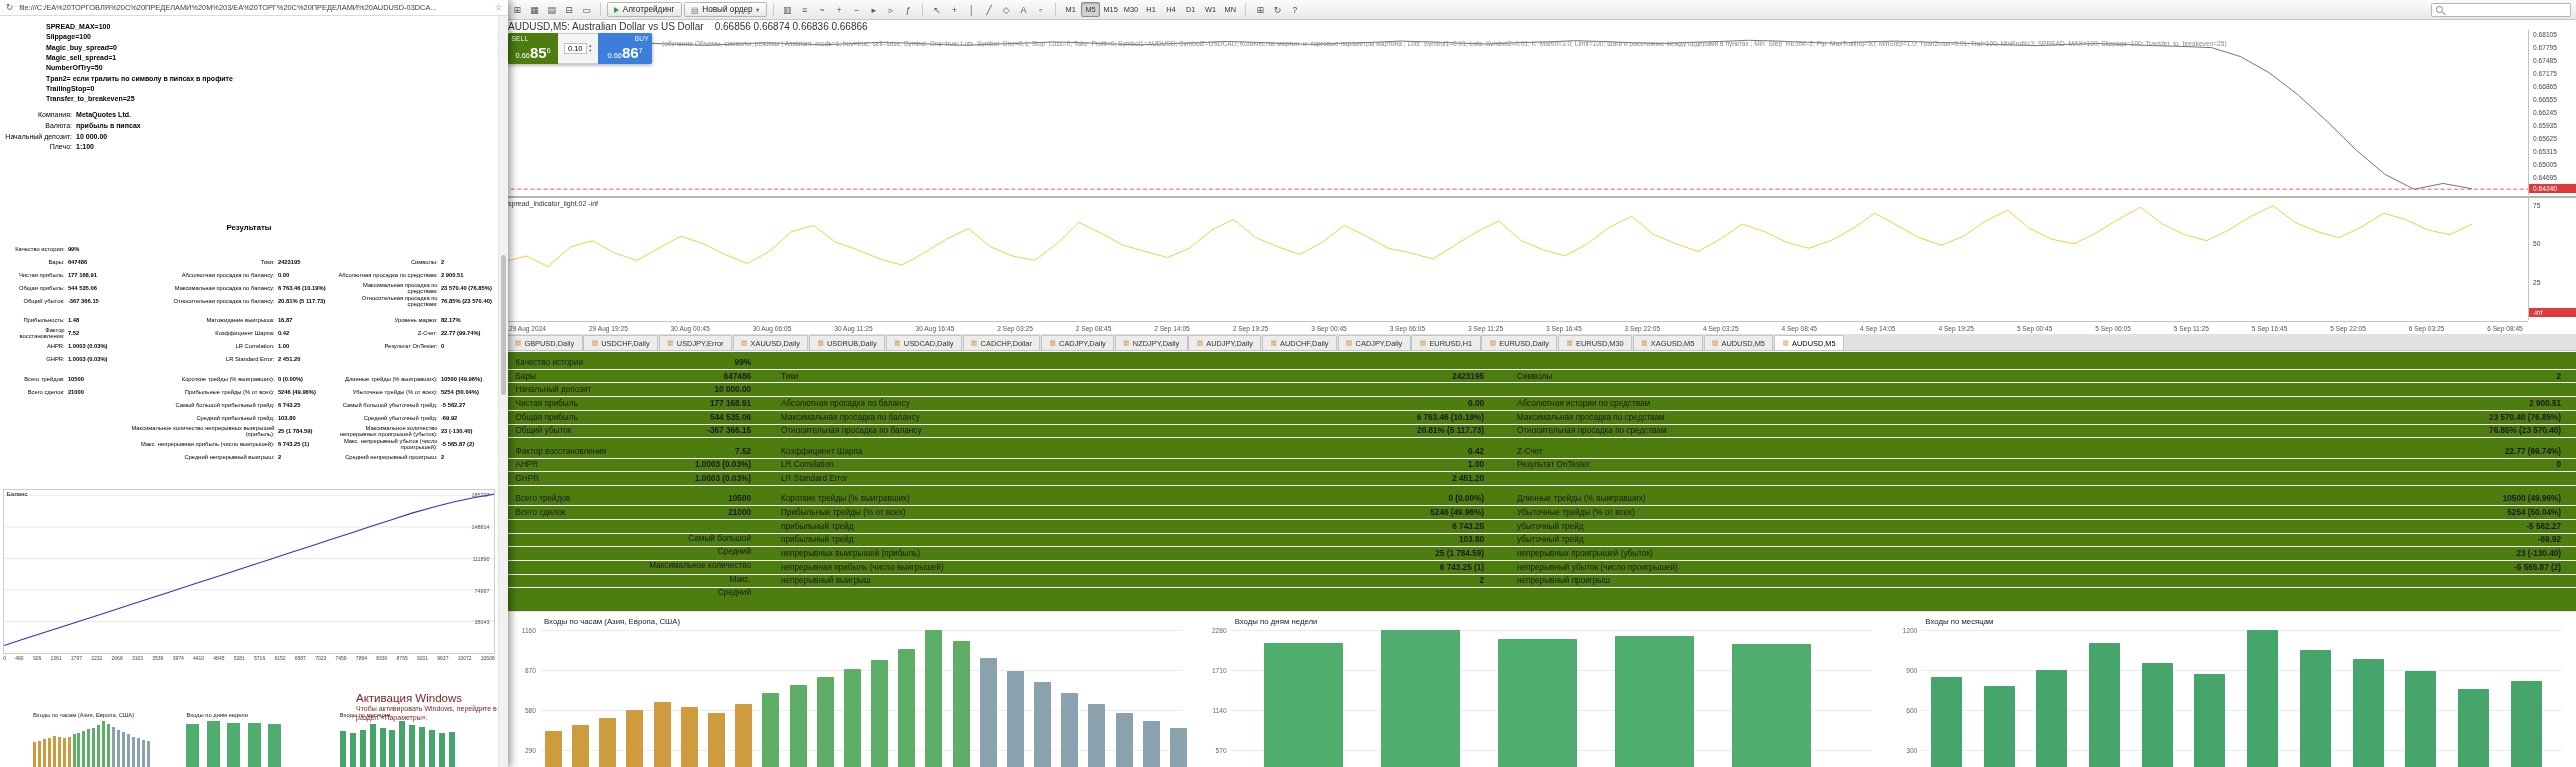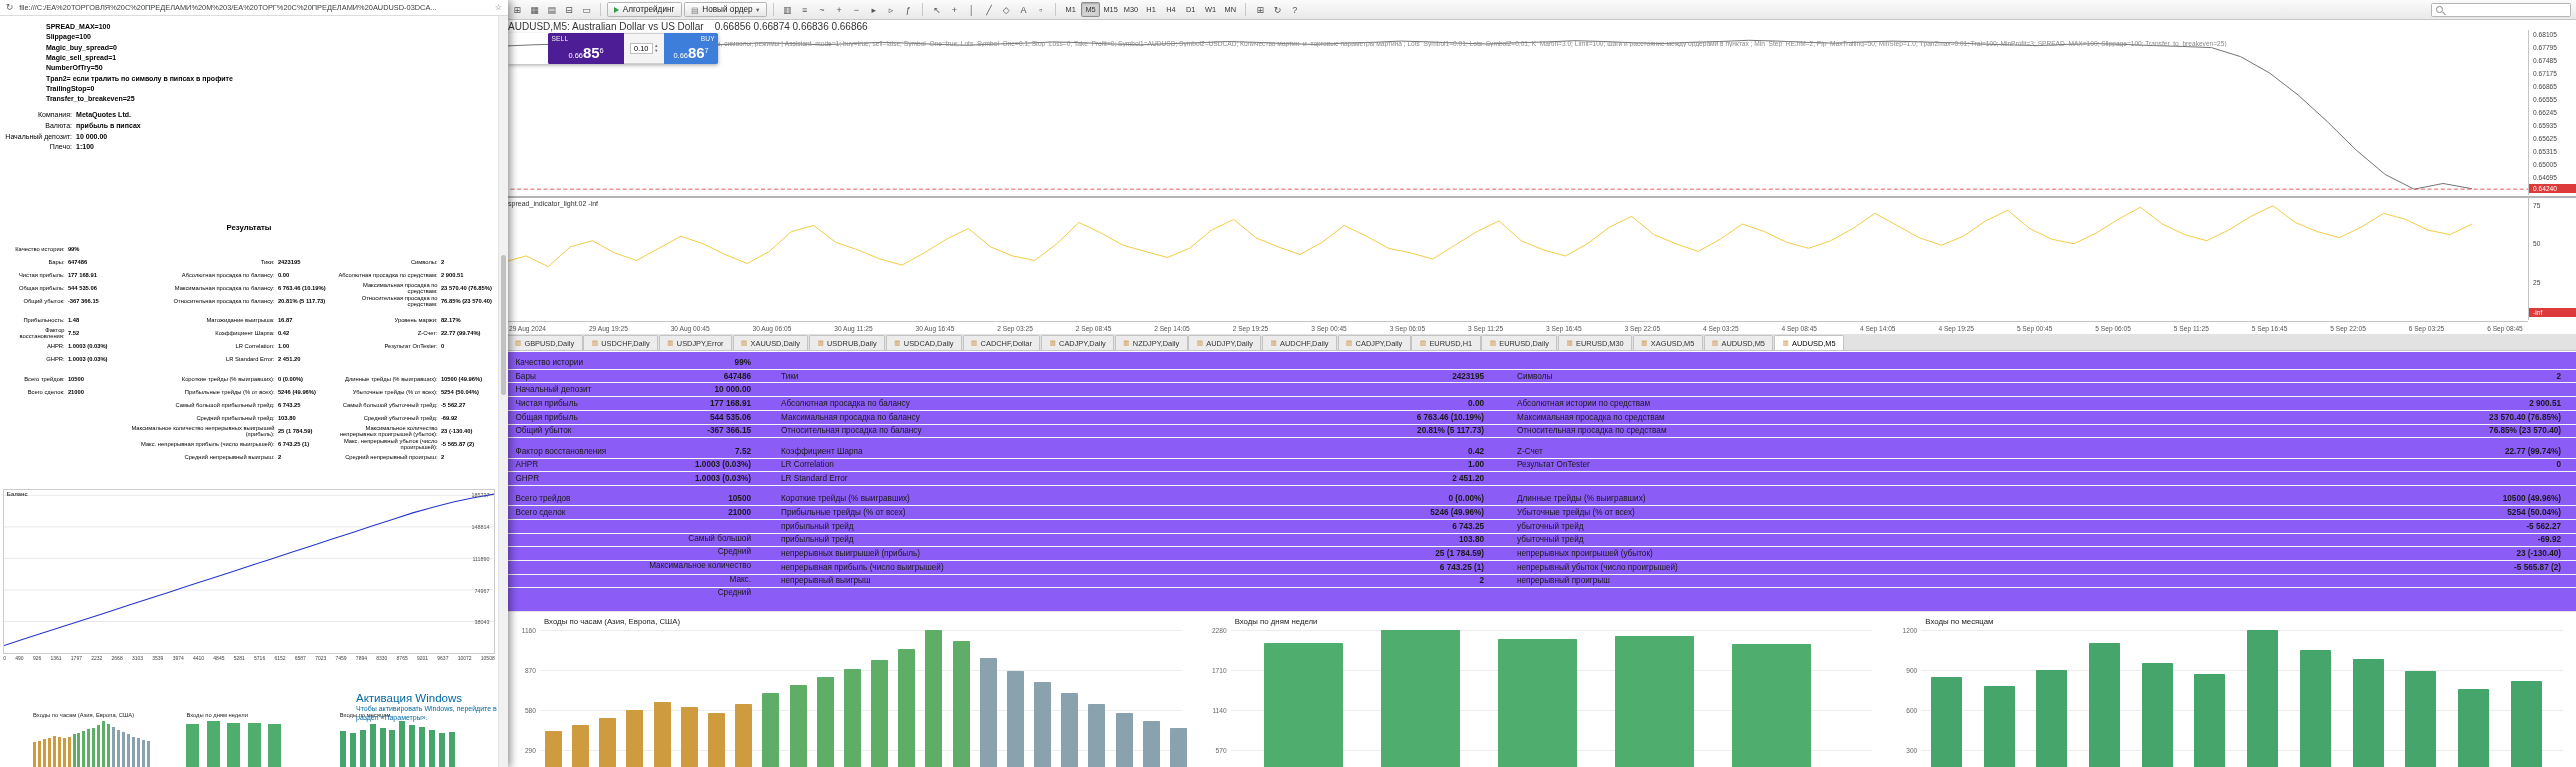--- a/index.html
+++ b/index.html
@@ -24,21 +24,21 @@
   .mag::after{content:"";position:absolute;width:4.1px;height:1.2px;background:#888;transform:rotate(45deg);left:5px;top:5.8px;}
   .search-input{border:none;outline:none;font-size:7.4px;flex:1;background:transparent;}
 
   .chart-window{position:absolute;left:0;top:20px;right:0;height:315px;background:#fff;border-bottom:0.8px solid #9a9a9a;}
   .chart-titlebar{position:absolute;left:4.1px;top:0.8px;font-size:10px;color:#333;z-index:4;white-space:nowrap;}
   .ohlc{margin-left:8.2px;color:#333;}
   .price-svg{position:absolute;left:0;top:10px;}
   .price-scale{position:absolute;right:0;top:10px;width:48px;height:165px;border-left:0.8px solid #c4c4c4;display:flex;flex-direction:column;justify-content:space-between;font-size:6.6px;color:#444;padding:0.8px 0 0.8px 4.1px;background:#fff;}
   .price-tag{position:absolute;right:0;width:47px;background:#dd3b3b;color:#fff;font-size:6.6px;line-height:9px;padding:0 0 0 4.1px;z-index:5;}
   .quote{position:absolute;left:4.1px;top:13px;display:flex;height:31px;z-index:6;box-shadow:0 1.6px 4.1px rgba(0,0,0,.35);}
-  .q-sell{width:76px;background:#4c1d95;color:#fff;position:relative;border-radius:1.6px 0 0 1.6px;margin-left:40px;}
+  .q-sell{width:50px;background:#4d7c0f;color:#fff;position:relative;border-radius:1.6px 0 0 1.6px;}
   .q-buy{width:54px;background:#3d7edb;color:#fff;position:relative;border-radius:0 1.6px 1.6px 0;}
   .q-side{position:absolute;top:1.6px;font-size:6.6px;letter-spacing:0.2px;opacity:.95;}
   .q-sell .q-side{left:3.3px;}
   .q-buy .q-side{right:3.3px;}
   .q-price{position:absolute;bottom:3.3px;left:0;right:0;text-align:center;white-space:nowrap;}
   .q-pre{font-size:7.4px;}
   .q-big{font-size:15px;font-weight:bold;line-height:11.5px;}
   .q-sup{font-size:7.4px;vertical-align:top;}
   .q-mid{width:40px;background:#f4f4f4;border-top:0.8px solid #cfcfcf;border-bottom:0.8px solid #cfcfcf;display:flex;align-items:center;justify-content:center;gap:1.6px;}
   .q-vol{width:23px;font-size:7.4px;border:0.8px solid #c0c0c0;background:#fff;text-align:center;height:11.5px;}
@@ -50,21 +50,21 @@
   .ind-scale{position:absolute;right:0;top:178px;width:48px;height:122px;border-left:0.8px solid #c4c4c4;background:#fff;}
   .ind-ylab{position:absolute;left:4.1px;font-size:6.6px;color:#444;}
   .ind-tag{position:absolute;right:0;top:288px;width:47px;background:#dd3b3b;color:#fff;font-size:6.6px;line-height:9px;padding:0 0 0 4.1px;z-index:5;}
   .time-axis{position:absolute;left:0;right:48px;top:301px;height:13px;display:flex;justify-content:space-between;align-items:center;font-size:6.6px;color:#555;padding:0 5px;border-top:0.8px solid #c4c4c4;white-space:nowrap;}
 
   .tabs{position:absolute;left:0;top:334px;right:0;height:17.3px;background:#e2e2e2;border-bottom:0.8px solid #c6c6c6;display:flex;align-items:flex-end;padding-left:2.5px;overflow:hidden;}
   .tab{display:flex;align-items:center;gap:3.3px;height:15.6px;padding:0 7.4px;font-size:7.4px;color:#333;border:0.8px solid #c3c3c3;border-bottom:none;background:#ececec;margin-right:0.8px;border-radius:1.6px 1.6px 0 0;white-space:nowrap;}
   .tab.active{background:#fff;color:#000;}
   .tab-icon{font-size:6.6px;color:#c9872f;}
 
-  .tester{position:absolute;left:0;top:352px;right:0;height:259px;background:#8b5cf6;overflow:hidden;font-size:8.2px;color:#1a1a1a;padding-top:4.1px;}
+  .tester{position:absolute;left:0;top:352px;right:0;height:259px;background:#4d7c0f;overflow:hidden;font-size:8.2px;color:#1a1a1a;padding-top:4.1px;}
   .t-row{display:flex;height:13.7px;align-items:center;border-bottom:0.8px solid #f5f5f5;}
   .t-spacer{height:6.6px;}
   .t-c{display:flex;overflow:visible;}
   .t-row .l1{width:156px;padding-left:11.5px;}
   .t-row .v1{width:91px;justify-content:flex-end;font-weight:bold;}
   .t-row .v1.as-label{font-weight:normal;margin-top:24px;}
   .t-row .l2{width:461px;padding-left:30px;}
   .t-row .v2{width:272px;justify-content:flex-end;font-weight:bold;}
   .t-row .l3{width:527px;padding-left:33px;}
   .t-row .v3{flex:1;justify-content:flex-end;font-weight:bold;padding-right:15px;}
@@ -107,21 +107,21 @@
   .balance{position:relative;margin:25px 3.3px 0 3.3px;height:165px;border:0.8px solid #cccccc;background:#fff;}
   .bal-label{position:absolute;left:2.5px;top:1.6px;font-size:5.8px;font-weight:bold;color:#444;z-index:2;}
   .bal-svg{position:absolute;left:0;top:0;}
   .bal-ylab{position:absolute;right:4.1px;font-size:5.4px;color:#555;z-index:2;}
   .bal-x{display:flex;justify-content:space-between;font-size:5px;color:#444;padding:1.6px 3.3px 0 3.3px;}
   .mini{display:flex;margin-top:51px;padding-left:33px;gap:21.4px;}
   .mini-block{position:relative;width:132px;}
   .mini-title{font-size:5.8px;color:#222;white-space:nowrap;}
   .mini-plot{position:relative;margin-top:3.3px;height:21.4px;}
   .mini-bar{position:absolute;height:58px;}
-  .watermark{position:absolute;left:356px;top:692px;color:#0369a1;z-index:30;}
+  .watermark{position:absolute;left:356px;top:692px;color:#7f1d1d;z-index:30;}
   .wm1{font-size:11.5px;}
   .wm2{font-size:7px;line-height:9px;}
 </style>
 </head>
 <body>
 
 <div class="screen">
 
   <div class="terminal">
     <div class="toolbar">

